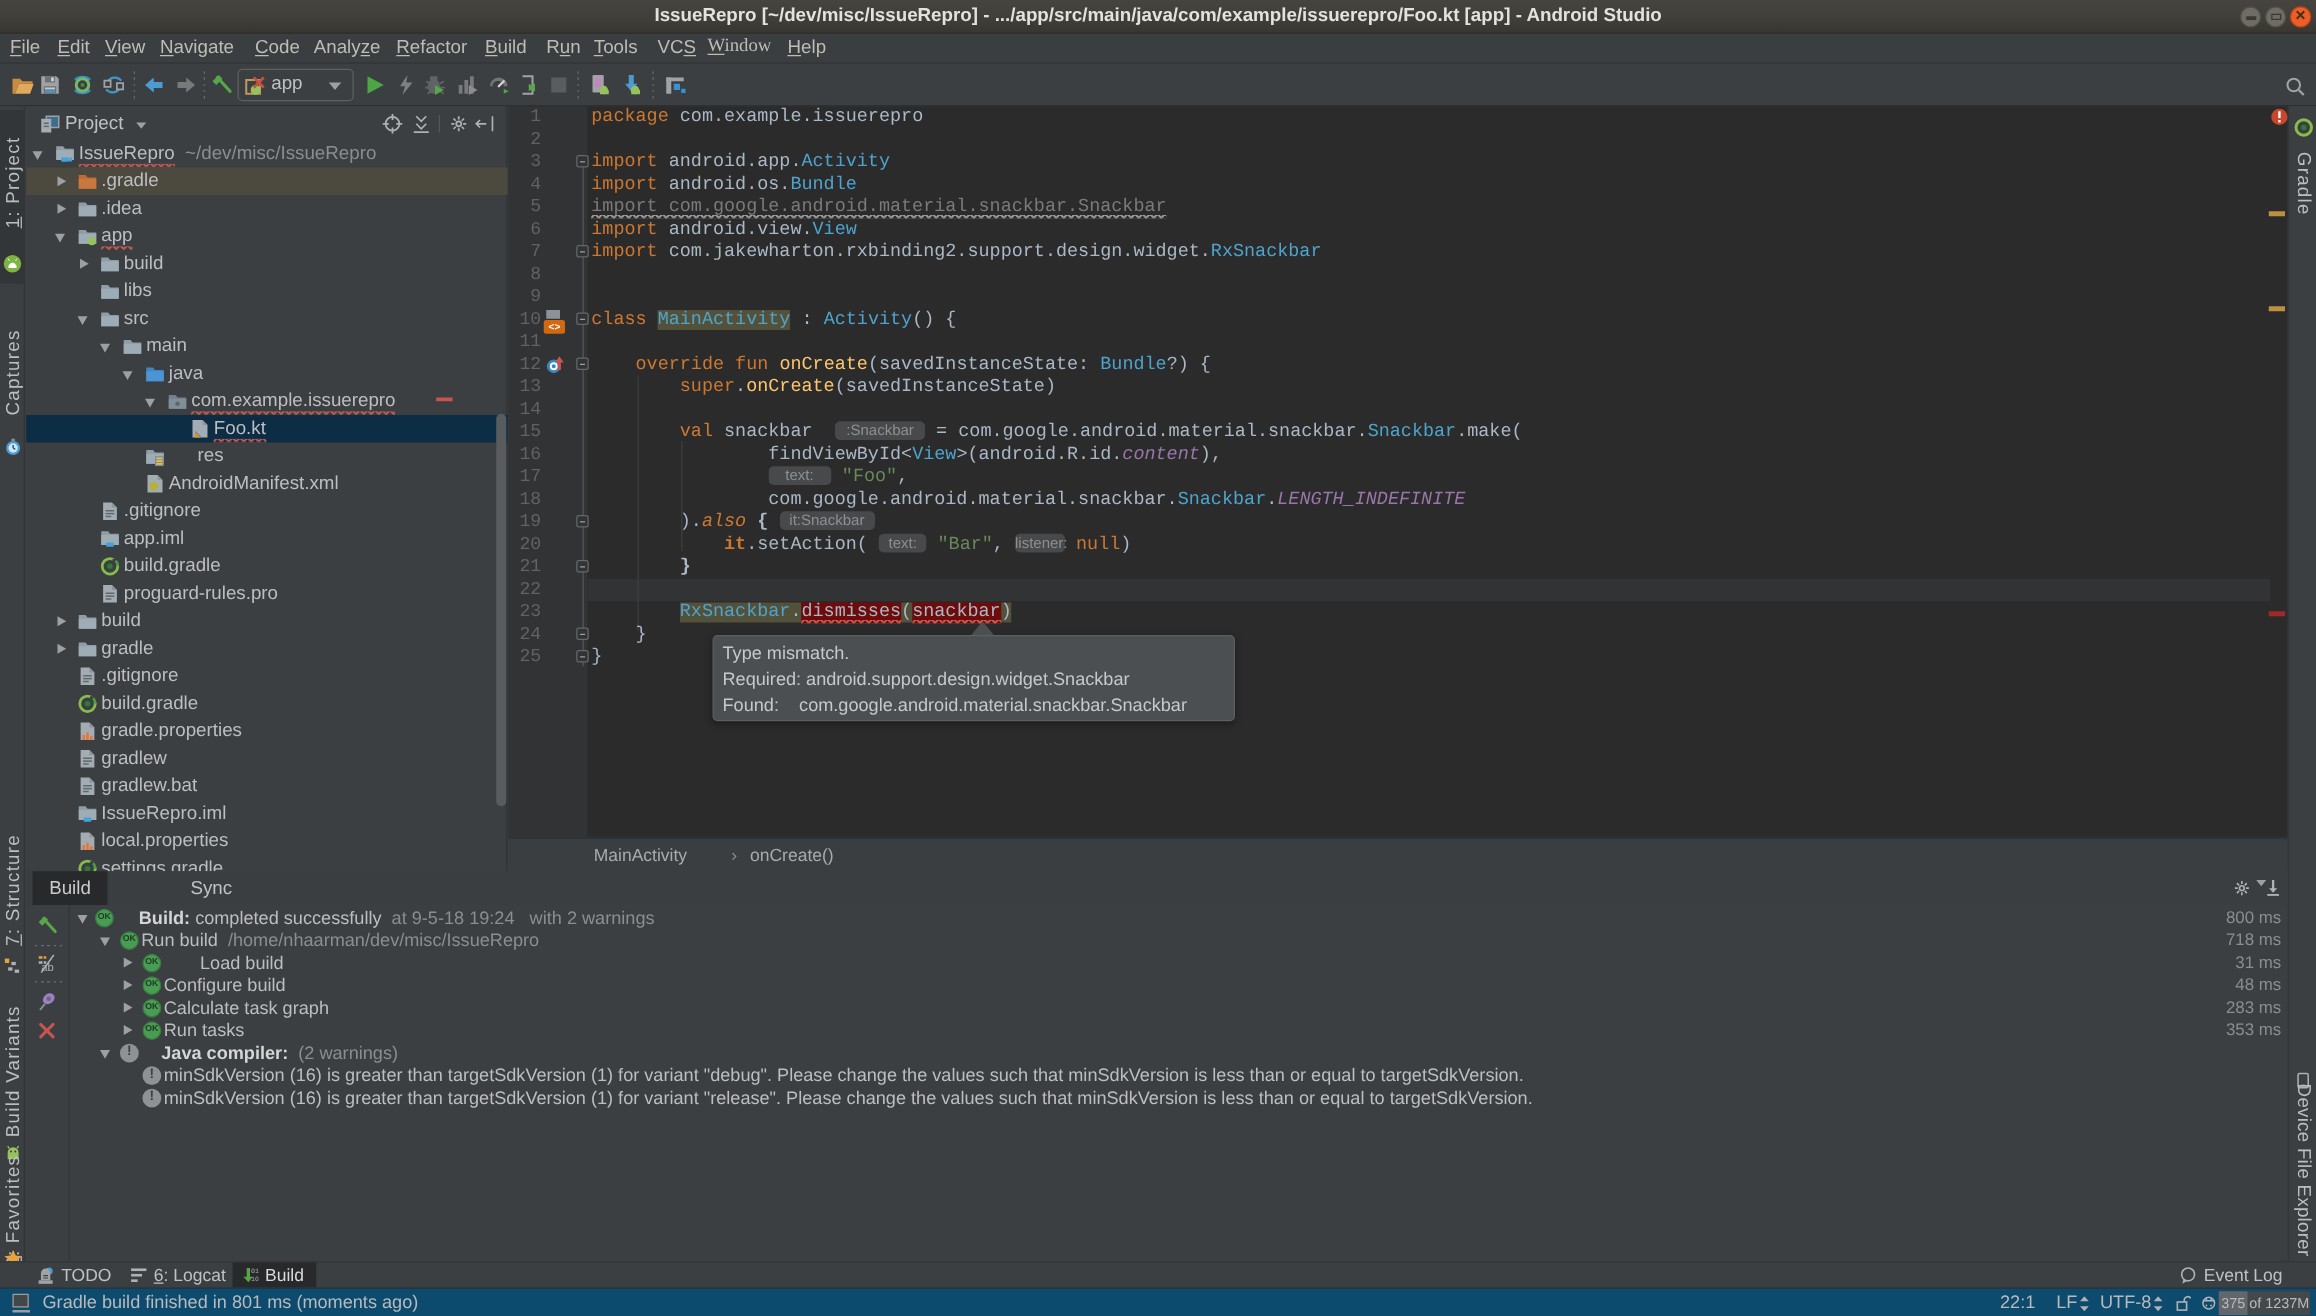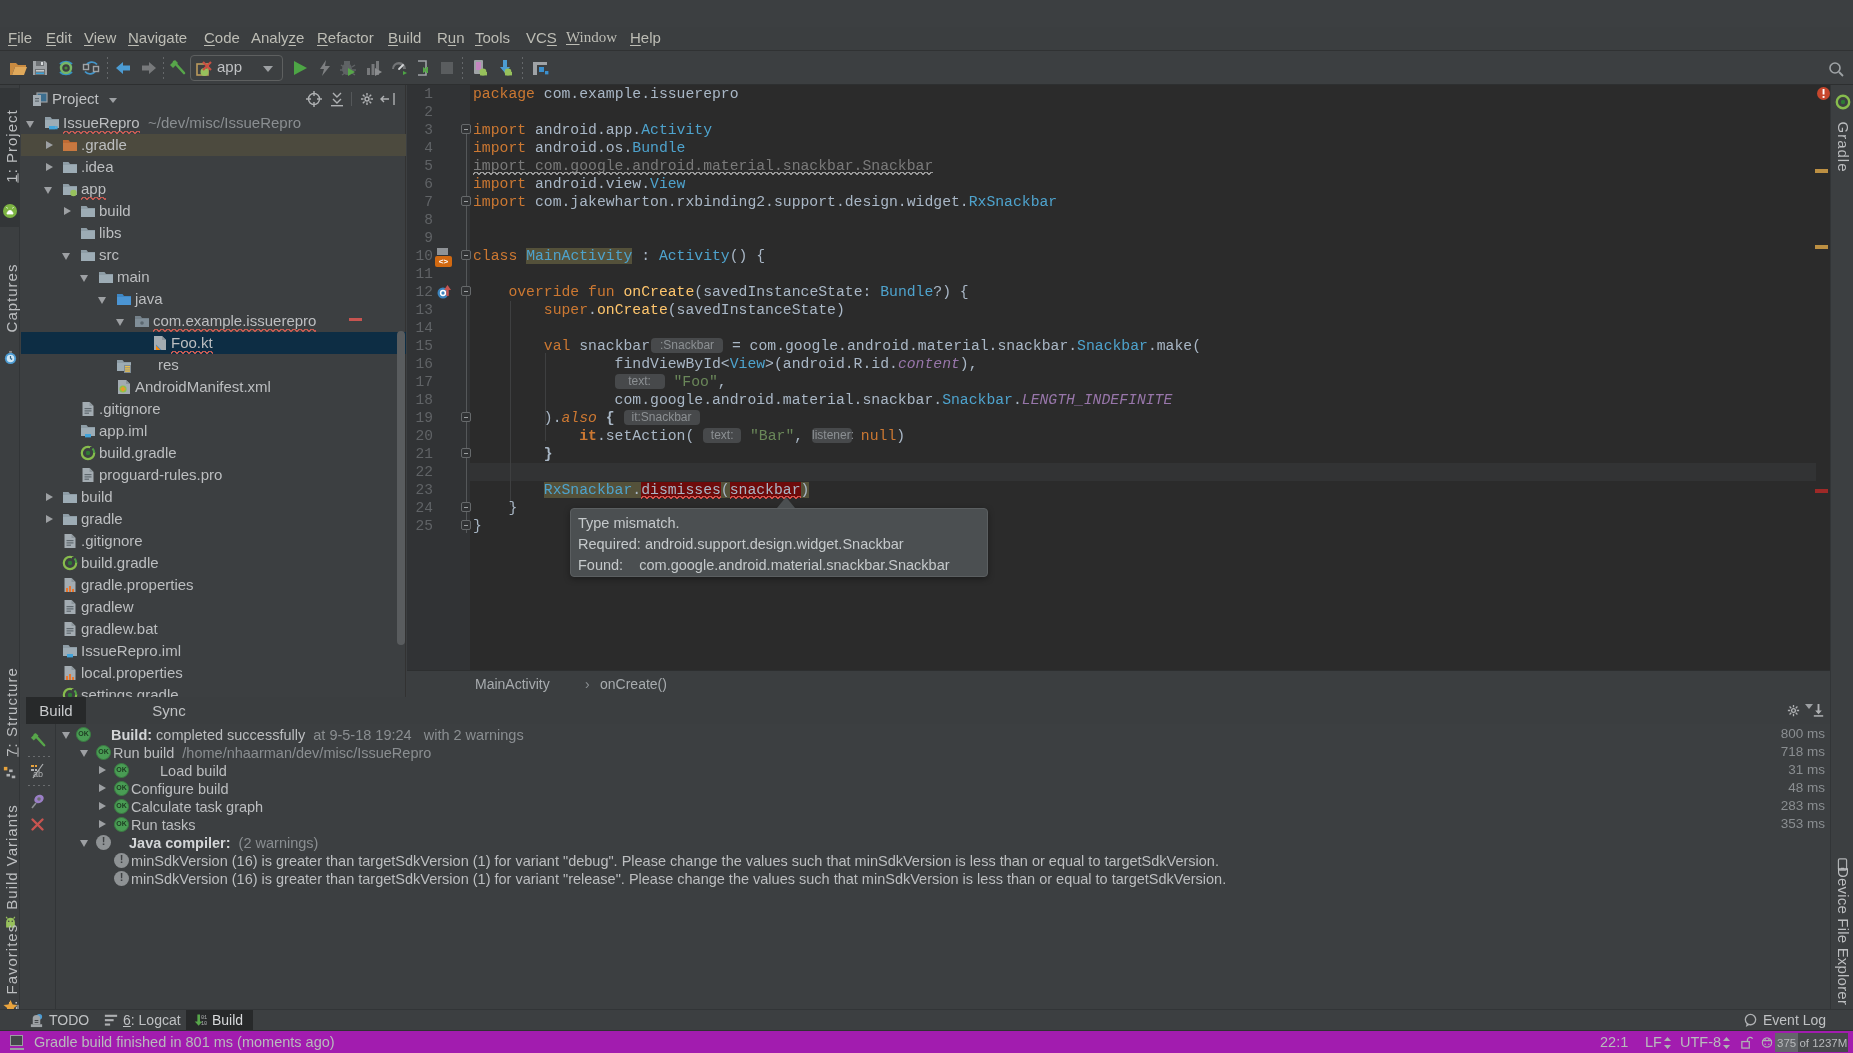--- a/index.html
+++ b/index.html
@@ -112,26 +112,38 @@
 .okic:after { content:"OK"; position:absolute; left:0; top:2px; width:100%; text-align:center;
   font-size:7px; font-weight:bold; color:#1e3b22; font-family:"Liberation Sans",sans-serif;}
 .warnic { position:absolute; width:15px; height:15px; border-radius:50%; background:#8E9294; }
 .warnic:after { content:"!"; position:absolute; left:0; top:0px; width:100%; text-align:center;
   font-size:11px; font-weight:bold; color:#3C3F41; font-family:"Liberation Sans",sans-serif;}
 
 
 #twbar { left:0; top:1009px; width:1853px; height:21px; background:#3C3F41;
   border-top:1px solid #323537; font-size:14px; color:#BFC1C3; }
 #statusbar span { white-space:nowrap; }
-#statusbar { left:0; top:1030px; width:1853px; height:23px; background:#a21caf;
+#statusbar { left:0; top:1030px; width:1853px; height:23px; background:#0c4a6e;
   border-top:1px solid #2e3132; font-size:14.5px; color:#B8BABC; }
 </style>
 </head>
 <body>
 <div id="app">
+  <div class="abs" id="titlebar">
+      <div id="title-text">IssueRepro [~/dev/misc/IssueRepro] - .../app/src/main/java/com/example/issuerepro/Foo.kt [app] - Android Studio</div>
+    <div class="winbtn" style="left:1792px; background:#6E6C65; border:1px solid #504e47;">
+        <i style="position:absolute; left:3.5px; top:7px; width:8px; height:2.5px; background:#3a3833;"></i>
+      </div>
+    <div class="winbtn" style="left:1812px; background:#6E6C65; border:1px solid #504e47;">
+        <i style="position:absolute; left:3.5px; top:4.5px; width:8px; height:5px; border:1.5px solid #3a3833;"></i>
+      </div>
+    <div class="winbtn" style="left:1832px; background:#EB5E28; border:1px solid #c14515;">
+        <span style="color:#48300e;">✕</span>
+      </div>
+  </div>
 
   <div class="abs" id="menubar">
     <span class="mi" style="left:8px;"><u>F</u>ile</span>
     <span class="mi" style="left:46px;"><u>E</u>dit</span>
     <span class="mi" style="left:84px;"><u>V</u>iew</span>
     <span class="mi" style="left:128px;"><u>N</u>avigate</span>
     <span class="mi" style="left:204px;"><u>C</u>ode</span>
     <span class="mi" style="left:251px;">Analy<u>z</u>e</span>
     <span class="mi" style="left:317px;"><u>R</u>efactor</span>
     <span class="mi" style="left:388px;"><u>B</u>uild</span>
@@ -633,21 +645,21 @@
       <div class="abs" style="left:138px; top:268px; width:1px; height:88px; background:#3E3F40;"></div>
       <div class="cline" style="top:0px;"><span class="kw">package</span> com.example.issuerepro</div>
       <div class="cline" style="top:36px;"><span class="kw">import</span> android.app.<span class="cl">Activity</span></div>
       <div class="cline" style="top:54px;"><span class="kw">import</span> android.os.<span class="cl">Bundle</span></div>
       <div class="cline" style="top:72px;"><span class="gr wavy-gray">import com.google.android.material.snackbar.Snackbar</span></div>
       <div class="cline" style="top:90px;"><span class="kw">import</span> android.view.<span class="cl">View</span></div>
       <div class="cline" style="top:108px;"><span class="kw">import</span> com.jakewharton.rxbinding2.support.design.widget.<span class="cl">RxSnackbar</span></div>
       <div class="cline" style="top:162px;"><span class="kw">class</span> <span class="cl hl-olive">MainActivity</span> : <span class="cl">Activity</span>() {</div>
       <div class="cline" style="top:198px;">    <span class="kw">override</span> <span class="kw">fun</span> <span class="fn">onCreate</span>(savedInstanceState: <span class="cl">Bundle</span>?) {</div>
       <div class="cline" style="top:216px;">        <span class="kw">super</span>.<span class="fn">onCreate</span>(savedInstanceState)</div>
-      <div class="cline" style="top:252px;">        <span class="kw">val</span> snackbar<span class="chip" style="width:72px; margin-left:1px;">:Snackbar</span> = com.google.android.material.snackbar.<span class="cl">Snackbar</span>.make(</div>
+      <div class="cline" style="top:252px;">        <span class="kw">val</span> snackbar<span class="chip" style="width:72px; margin-left:18px;">:Snackbar</span> = com.google.android.material.snackbar.<span class="cl">Snackbar</span>.make(</div>
       <div class="cline" style="top:270px;">                findViewById&lt;<span class="cl">View</span>&gt;(android.R.id.<span class="cst">content</span>),</div>
       <div class="cline" style="top:288px;">                <span class="chip" style="width:50px;">text:</span> <span class="str">"Foo"</span>,</div>
       <div class="cline" style="top:306px;">                com.google.android.material.snackbar.<span class="cl">Snackbar</span>.<span class="cst">LENGTH_INDEFINITE</span></div>
       <div class="cline" style="top:324px;">        ).<span class="kw"><i>also</i></span> <b style="color:#A9B7C6;">{</b> <span class="chip" style="width:76px;">it:Snackbar</span></div>
       <div class="cline" style="top:342px;">            <b class="kw">it</b>.setAction( <span class="chip" style="width:38px;">text:</span> <span class="str">"Bar"</span>, <span class="chip" style="width:40px;">listener:</span> <span class="kw">null</span>)</div>
       <div class="cline" style="top:360px;">        <b style="color:#A9B7C6;">}</b></div>
       <div class="cline" style="top:396px;">        <span class="hl-olive"><span class="cl">RxSnackbar</span>.</span><span class="hl-red"><span class="wavy-err">dismisses</span></span><span class="hl-olive">(</span><span class="hl-red"><span class="wavy-err">snackbar</span></span><span class="hl-olive">)</span></div>
       <div class="cline" style="top:414px;">    }</div>
       <div class="cline" style="top:432px;">}</div>
 

